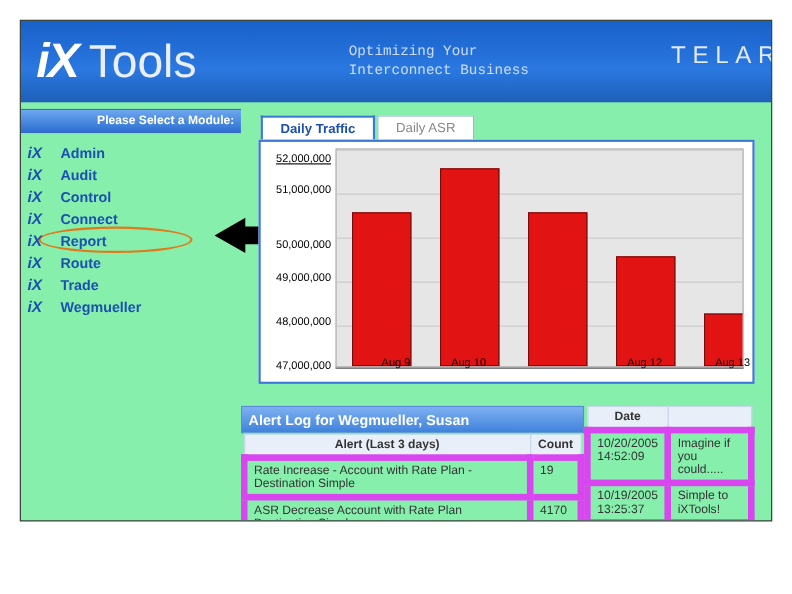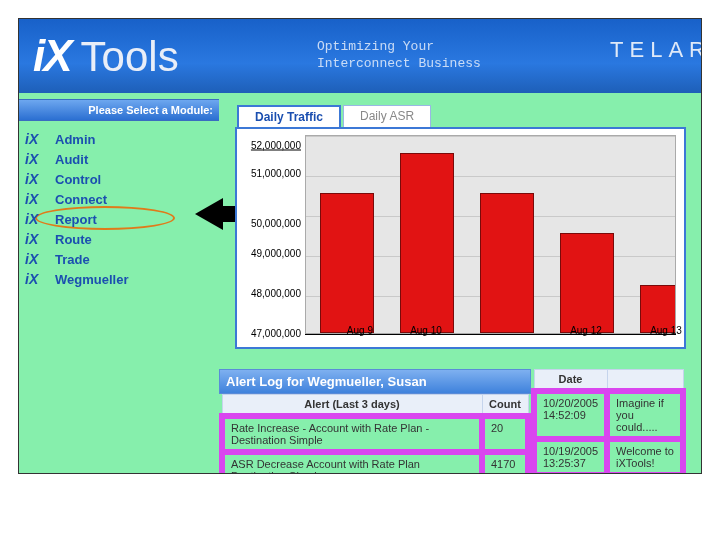--- a/index.html
+++ b/index.html
@@ -363,21 +363,21 @@
           <table class="grid">
             <thead>
               <tr>
                 <th>Alert (Last 3 days)</th>
                 <th>Count</th>
               </tr>
             </thead>
             <tbody id="alert-rows">
                 <tr>
                   <td>Rate Increase - Account with Rate Plan - Destination Simple</td>
-                  <td class="count-cell">20</td>
+                  <td class="count-cell">19</td>
                 </tr>
                 <tr>
                   <td>ASR Decrease Account with Rate Plan Destination Simple</td>
                   <td class="count-cell">4170</td>
                 </tr>
               </tbody>
           </table>
         </div>
         <div class="panel right-panel">
           <table class="grid">
@@ -387,21 +387,21 @@
                 <th></th>
               </tr>
             </thead>
             <tbody id="news-rows">
                 <tr>
                   <td>10/20/2005 14:52:09</td>
                   <td class="news-link">Imagine if you could.....</td>
                 </tr>
                 <tr>
                   <td>10/19/2005 13:25:37</td>
-                  <td class="news-link">Welcome to iXTools!</td>
+                  <td class="news-link">Simple to iXTools!</td>
                 </tr>
               </tbody>
           </table>
         </div>
       </div>
     </div>
   </div>
 </div>
 
 </body></html>

